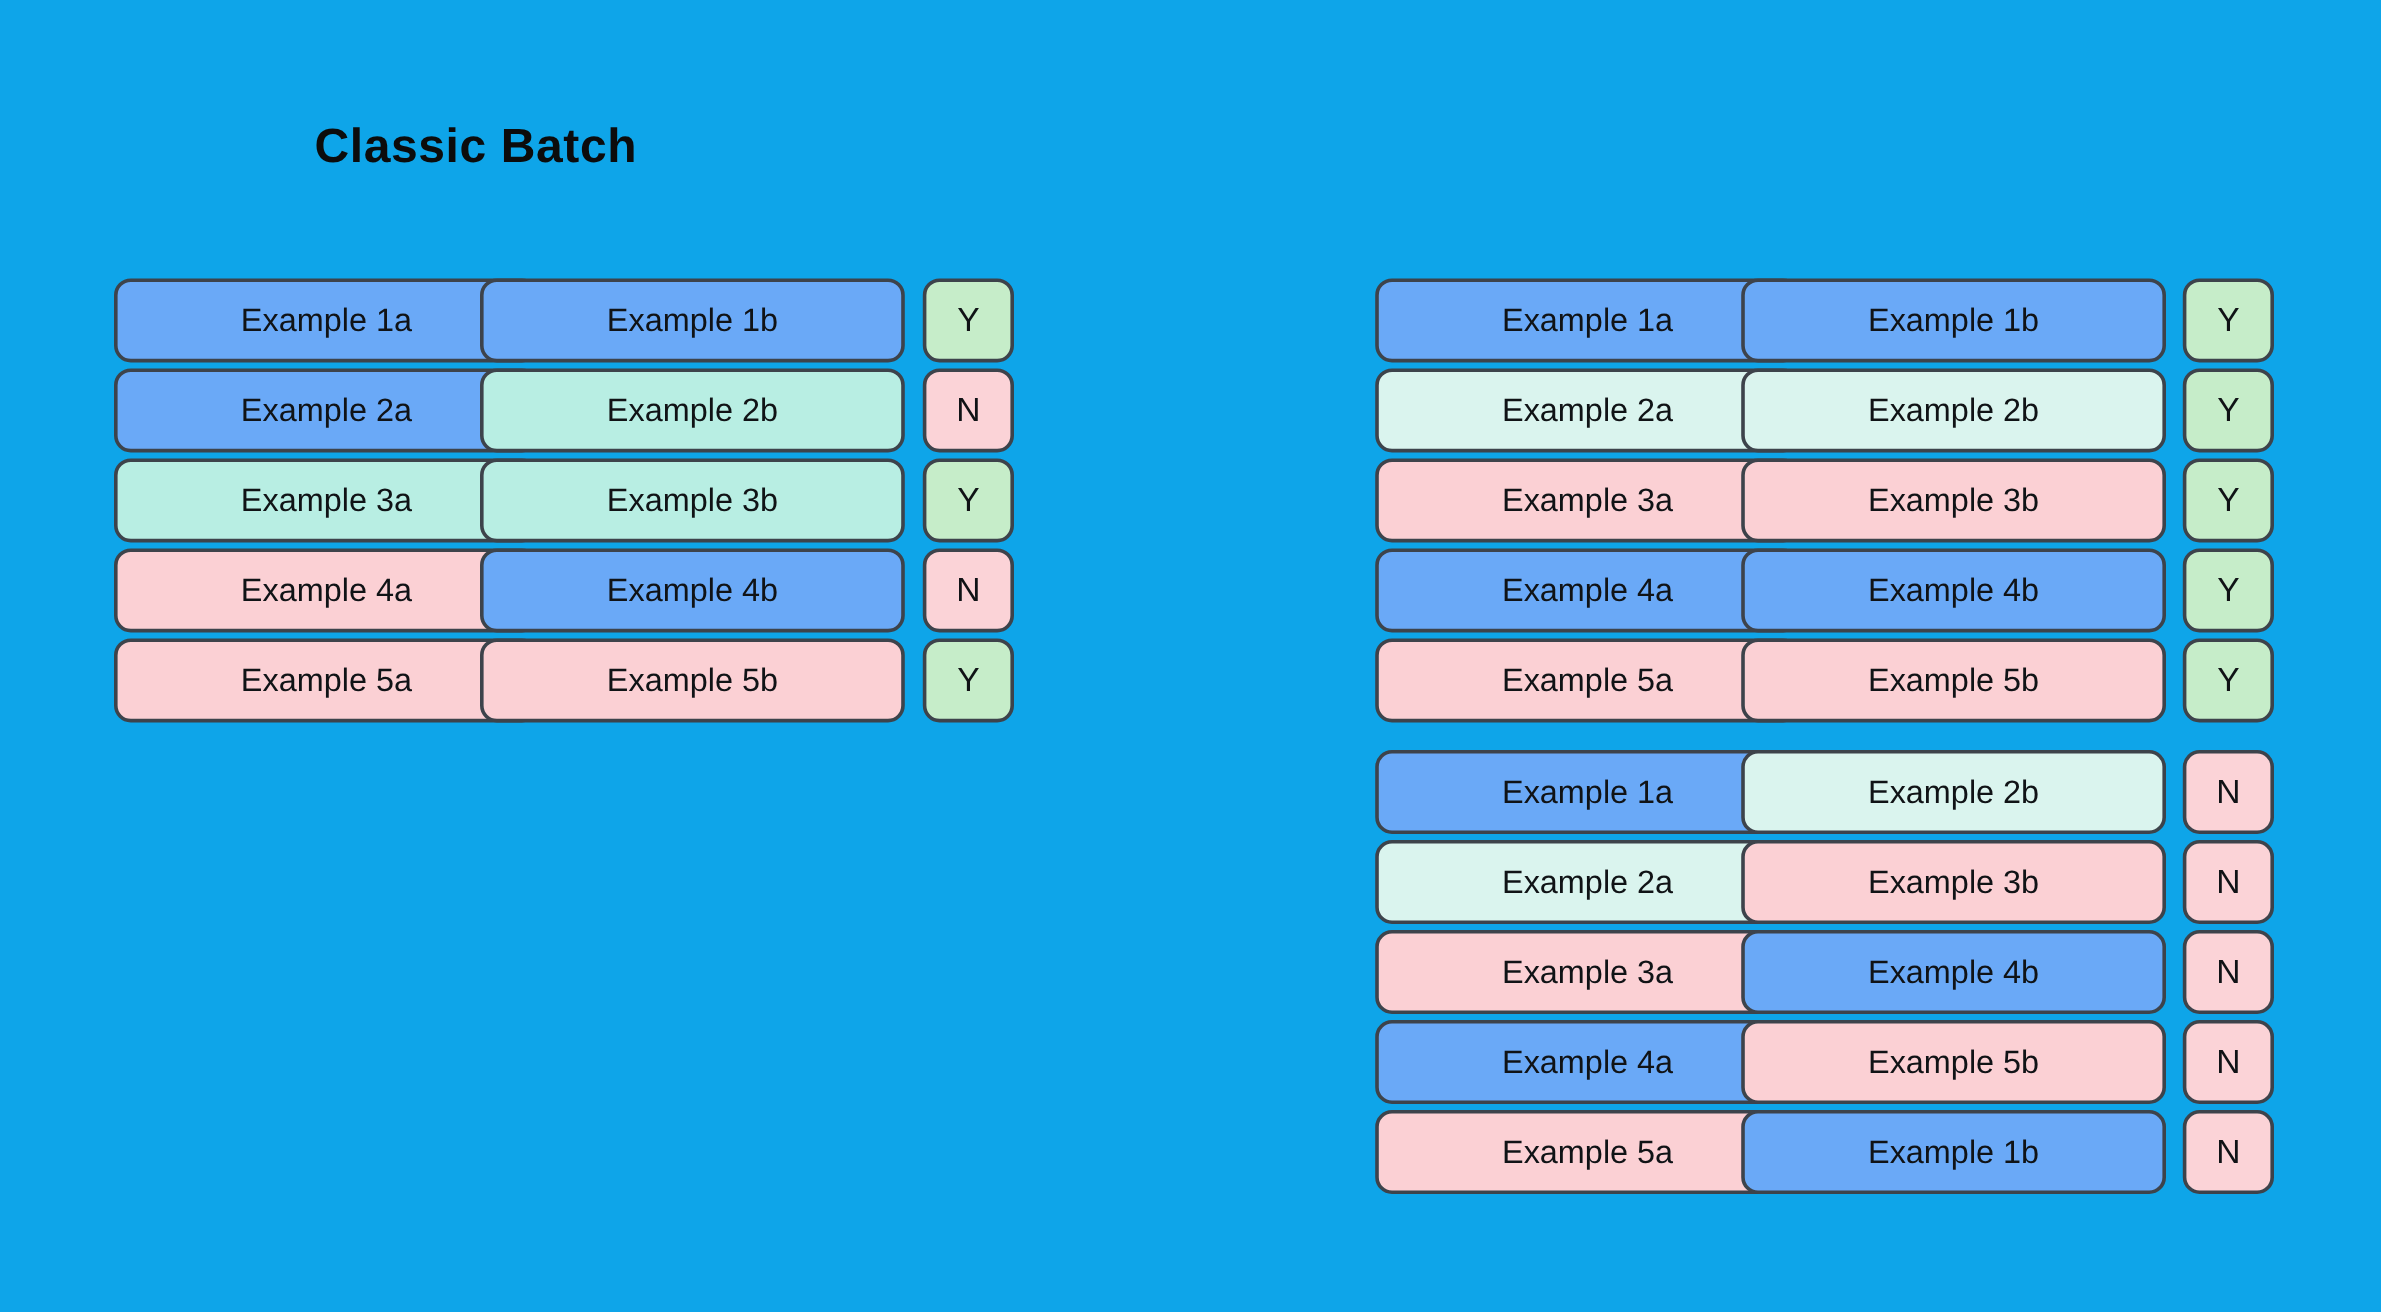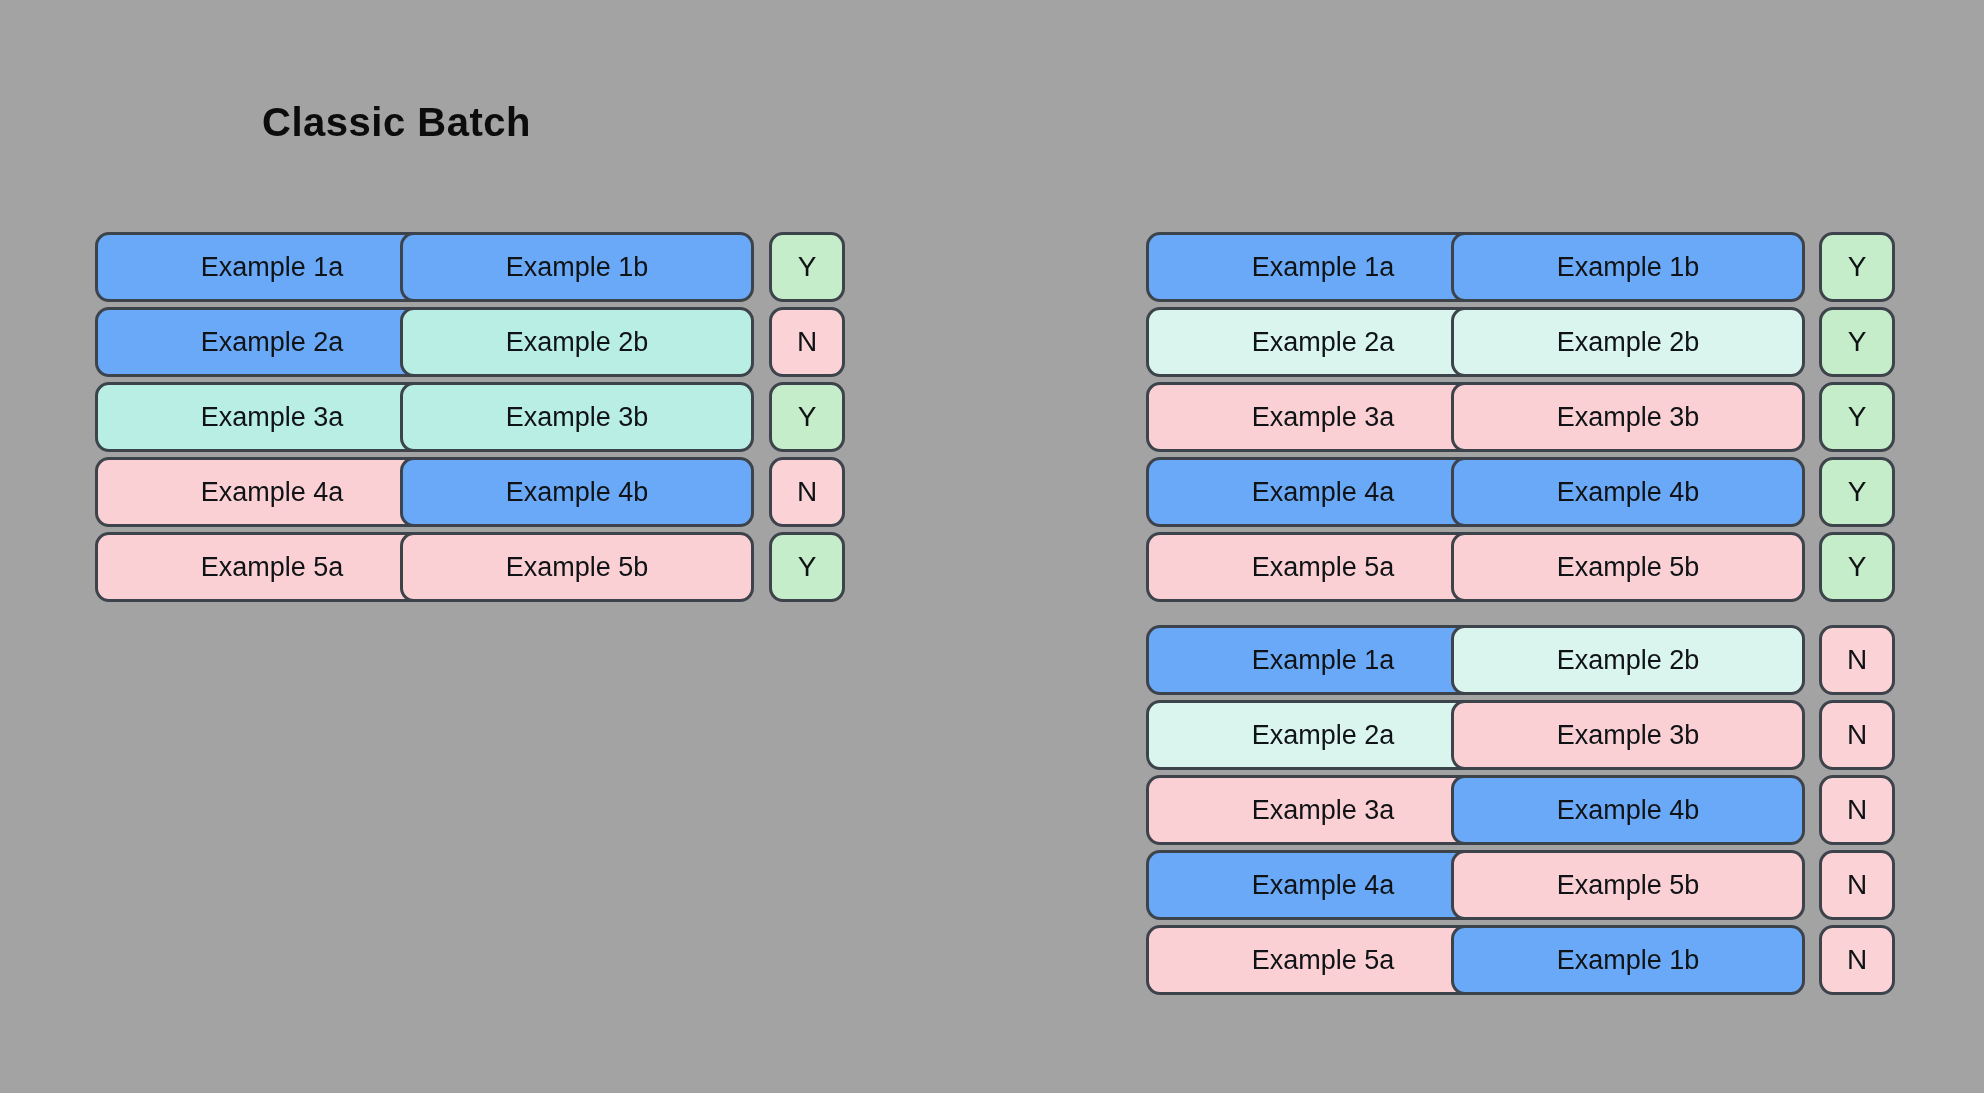--- a/index.html
+++ b/index.html
@@ -1,19 +1,19 @@
 <!DOCTYPE html>
 <html><head>
 <meta charset="utf-8">
 <style>
   html,body{margin:0;padding:0;background:#ffffff;}
   .canvas{
     position:relative;
     width:1984px;height:1093px;
-    background:#a3a3a3;
+    background:#0ea5e9;
     font-family:"Liberation Sans","DejaVu Sans",sans-serif;
     overflow:hidden;
   }
   .title{
     position:absolute;
     width:603px;
     text-align:center;
     font-size:40px;
     font-weight:700;
     color:#0c0c0c;

